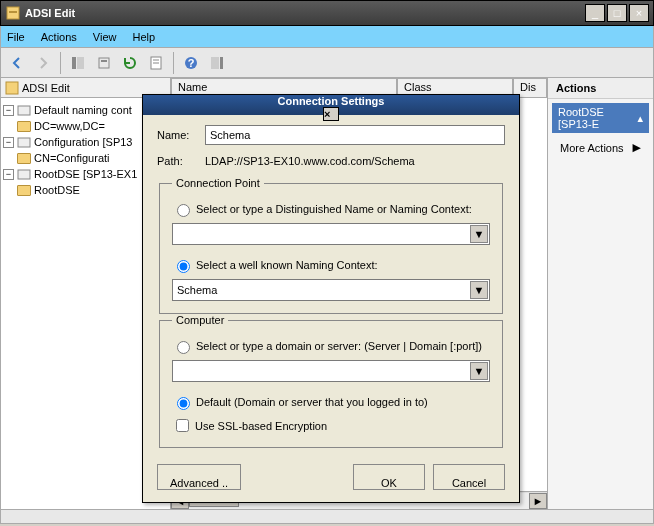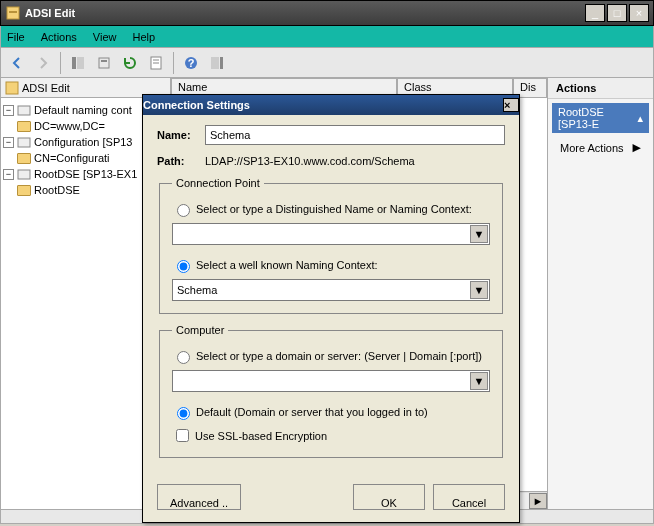--- a/index.html
+++ b/index.html
@@ -2,21 +2,21 @@
 <html><head>
 <meta charset="utf-8">
 <style>
   * { box-sizing: border-box; font-family: Tahoma, Arial, sans-serif; font-size: 11px; }
   body { margin: 0; background: #d4d0c8; width: 654px; height: 526px; overflow: hidden; position: relative; }
   .titlebar { background: linear-gradient(#5a5a5a,#3c3c3c); color:#fff; height:26px; display:flex; align-items:center; padding:0 4px; border:1px solid #000; }
   .titlebar .icon { width:16px; height:16px; margin-right:4px; display:flex; align-items:center; justify-content:center; }
   .titlebar .title { flex:1; font-weight:bold; }
   .win-btns { display:flex; gap:0; }
   .win-btn { width:20px; height:18px; background:#d4d0c8; border:1px solid #000; margin-left:2px; display:flex; align-items:center; justify-content:center; font-size:10px; }
-  .menubar { height:22px; background:#14b8a6; display:flex; align-items:flex-end; padding:4px 6px; gap:16px; border:1px solid #aaa; border-top:none; }
+  .menubar { height:22px; background:#7dd3fc; display:flex; align-items:flex-end; padding:4px 6px; gap:16px; border:1px solid #aaa; border-top:none; }
   .menubar span { color:#000; }
   .toolbar { height:30px; background:#e8e8e8; border:1px solid #aaa; border-top:none; display:flex; align-items:center; padding:0 4px; gap:2px; }
   .tbtn { width:24px; height:24px; border:1px solid transparent; display:flex; align-items:center; justify-content:center; }
   .tsep { width:1px; height:22px; background:#aaa; margin:0 3px; }
   .content { display:flex; height:432px; border:1px solid #aaa; border-top:none; }
   .tree-pane { width:170px; border-right:1px solid #aaa; background:#fff; }
   .tree-header { height:20px; border-bottom:1px solid #aaa; padding:2px 4px; background:#f0f0f0; display:flex; align-items:center; }
   .tree-body { padding:4px 2px; font-size:11px; }
   .tree-item { display:flex; align-items:center; padding:1px 0; white-space:nowrap; overflow:hidden; }
   .expander { width:11px; height:11px; border:1px solid #888; display:inline-flex; align-items:center; justify-content:center; font-size:9px; line-height:1; margin-right:3px; cursor:pointer; background:#fff; }
@@ -30,28 +30,28 @@
   .scroll-btn { width:18px; height:16px; background:#d4d0c8; border:1px solid #888; display:flex; align-items:center; justify-content:center; }
   .scroll-track { flex:1; height:16px; background:#eee; position:relative; }
   .scroll-thumb { position:absolute; left:0; width:50px; height:14px; top:0; background:#d4d0c8; border:1px solid #888; }
   .actions-pane { width:106px; background:#f4f4f4; border-left:1px solid #aaa; }
   .actions-title { padding:4px 8px; font-weight:bold; border-bottom:1px solid #ccc; background:#eee; }
   .actions-sel { background:#4a7abc; color:#fff; padding:3px 6px; margin:4px; display:flex; justify-content:space-between; align-items:center; }
   .actions-item { padding:4px 12px; display:flex; justify-content:space-between; align-items:center; }
   .statusbar { height:14px; background:#e8e8e8; border:1px solid #aaa; border-top:none; }
   
   .dialog { position:absolute; left:142px; top:94px; width:378px; background:#ece9d8; border:1px solid #000; box-shadow:2px 2px 4px rgba(0,0,0,0.3); }
-  .dlg-title { background:linear-gradient(#2b5797,#1e3d6b); color:#fff; height:20px; display:flex; align-items:center; padding:0 0; font-weight:bold; }
+  .dlg-title { background:linear-gradient(#2b5797,#1e3d6b); color:#fff; height:20px; display:flex; align-items:center; padding:0 0; font-weight:bold;flex-direction:column; }
   .dlg-title span { flex:1; }
   .dlg-close { width:16px; height:14px; background:#d4d0c8; border:1px solid #000; display:flex; align-items:center; justify-content:center; font-size:9px; color:#000; }
   .dlg-body { padding:10px 14px; }
   .row { display:flex; align-items:center; margin-bottom:10px; }
-  .lbl { width:48px;font-weight:bold; }
+  .lbl { width:48px; }
   .txt-input { flex:1; height:20px; border:1px solid #7a7a7a; background:#fff; padding:2px 4px; }
-  fieldset { border:1px solid #888; margin-bottom:10px; padding:8px 12px 12px 12px; }
+  fieldset { border:1px solid #888; margin-bottom:0; padding:8px 12px 12px 12px; }
   legend { padding:0 4px; }
   .radio-row { display:flex; align-items:center; margin:4px 0; }
   .radio-row input { margin-right:6px; }
   .combo { width:100%; height:22px; border:1px solid #7a7a7a; background:#fff; display:flex; align-items:center; padding:0 4px; margin-top:6px; position:relative; }
   .combo-btn { position:absolute; right:1px; top:1px; width:18px; height:18px; background:#d4d0c8; border:1px solid #888; display:flex; align-items:center; justify-content:center; }
   .check-row { display:flex; align-items:center; margin-top:6px; }
   .check-row input { margin-right:6px; }
   .dlg-buttons { display:flex; justify-content:space-between; padding:6px 14px 12px 14px; }
   .btn { height:23px; border:1px solid #888; background:#ece9d8; padding:12px 12px; min-width:72px; }
   .btn-group { display:flex; gap:8px; }

